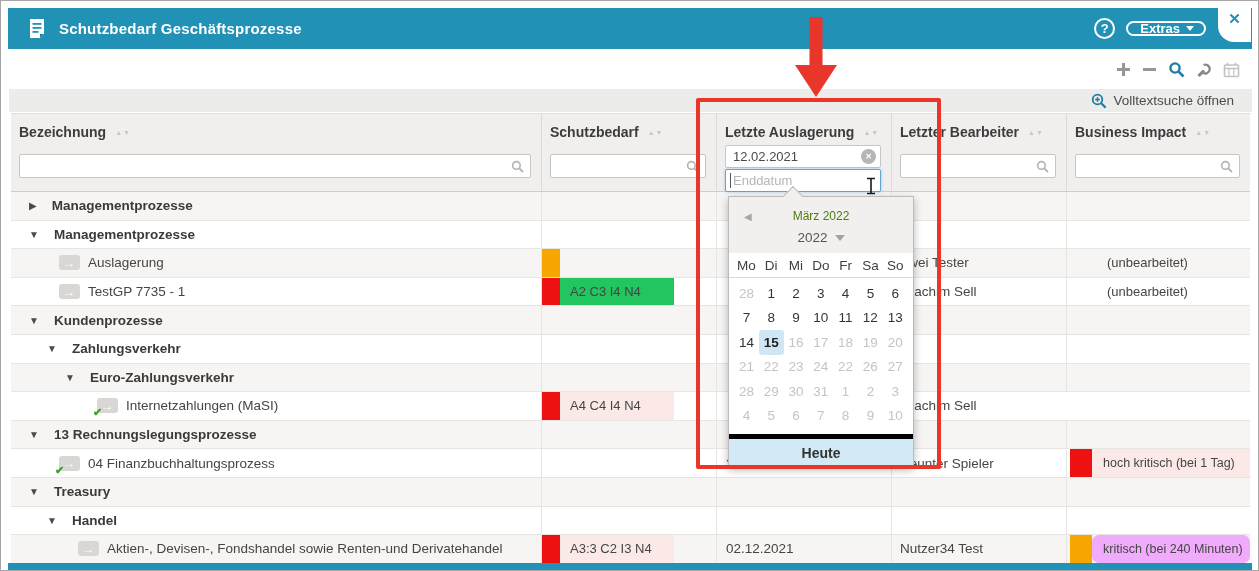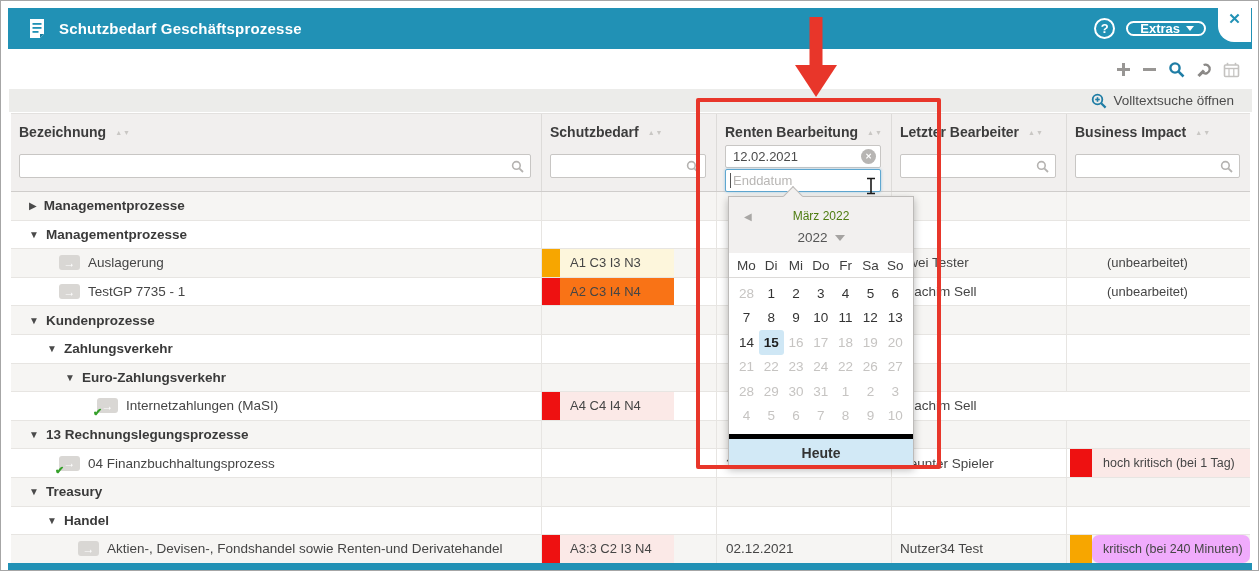--- a/index.html
+++ b/index.html
@@ -47,21 +47,21 @@
   .f-end{top:55px;height:23px;border:1px solid #5fa7d0;box-shadow:0 0 3px rgba(90,160,210,.55)}
   .f-end::placeholder{color:#b8b6b4}
   .clear-btn{position:absolute;right:15px;top:35px;width:15px;height:15px;border-radius:50%;background:#b7b5b3;color:#fff;font-size:8px;font-weight:bold;display:flex;align-items:center;justify-content:center;cursor:pointer}
   .input-caret{position:absolute;left:13px;top:59px;width:1px;height:15px;background:#555}
 
   .t-row{display:flex;height:28.6px;box-sizing:border-box;border-bottom:1px solid #e7e5e2;background:#fff;font-size:13.5px;color:#454545;cursor:default}
   .t-row.shaded{background:#f6f5f3}
   .cell{box-sizing:border-box;display:flex;align-items:center;overflow:hidden;white-space:nowrap}
   .cell + .cell{border-left:1px solid #e7e5e2}
   .tri{font-size:10px;color:#4a4a4a;cursor:pointer}
-  .g-label{font-weight:bold;color:#3a3a3a;margin-left:7px}
+  .g-label{font-weight:bold;color:#3a3a3a;margin-left:15px}
   .leaf-icon{width:21px;height:15px;background:#d9d7d4;border-radius:3px;color:#fff;display:flex;align-items:center;justify-content:center;font-size:12px;font-weight:bold;position:relative;flex:0 0 21px}
   .check{position:absolute;left:-4px;bottom:-6px;color:#35a02a;font-size:11px}
   .leaf-label{margin-left:8px}
   .sev-bar{width:18px;align-self:stretch;flex:0 0 18px}
   .sb-tint{width:114px;align-self:stretch;display:flex;align-items:center;padding-left:10px;box-sizing:border-box;font-size:13px}
   .bi-bar{width:22px;align-self:stretch;flex:0 0 22px;margin-left:3px}
   .bi-tint{flex:1;align-self:stretch;display:flex;align-items:center;padding-left:11px;box-sizing:border-box;font-size:12.5px}
   .bi-plain{padding-left:40px;font-size:13px}
   .c-date{padding-left:9px}
   .c-user{padding-left:8px}
@@ -188,21 +188,21 @@
           </div>
         <input class="filter" style="">
         <span class="si"><svg width="13" height="13" viewBox="0 0 13 13">
               <circle cx="5.4" cy="5.4" r="3.8" fill="none" stroke="#b5b3b1" stroke-width="1.6"></circle>
               <line x1="8.3" y1="8.3" x2="12" y2="12" stroke="#b5b3b1" stroke-width="1.8"></line>
             </svg></span>
       </div>
 
       <div class="th c2w">
         <div class="th-label">
-            <span>Renten Bearbeitung</span>
+            <span>Letzte Auslagerung</span>
             <span class="sort">▲▼</span>
           </div>
         <input class="filter f-start" value="12.02.2021" style="">
         <span class="clear-btn">✕</span>
         <input class="filter f-end" placeholder="Enddatum" style="">
         <span class="input-caret"></span>
       </div>
 
       <div class="th c3w">
         <div class="th-label">
@@ -250,36 +250,35 @@
           <div class="cell c-user c3w"></div>
           <div class="cell c4w"></div>
         </div>
         <div class="t-row shaded">
           <div class="cell c-name c0">
             <span class="leaf-icon" style="margin-left: 48px;">→</span>
             <span class="leaf-label">Auslagerung</span>
           </div>
           <div class="cell c1">
             <span class="sev-bar" style="background: rgb(247, 166, 0);"></span>
-            <span class="sb-tint" style="background: rgb(253, 246, 220);">A1 C3 I3 N3</span>
           </div>
           <div class="cell c-date c2w"></div>
           <div class="cell c-user c3w">Zwei Tester</div>
           <div class="cell c4w">
             <span class="bi-plain">(unbearbeitet)</span>
           </div>
         </div>
         <div class="t-row">
           <div class="cell c-name c0">
             <span class="leaf-icon" style="margin-left: 48px;">→</span>
             <span class="leaf-label">TestGP 7735 - 1</span>
           </div>
           <div class="cell c1">
             <span class="sev-bar" style="background: rgb(238, 17, 17);"></span>
-            <span class="sb-tint" style="background: #f97316;">A2 C3 I4 N4</span>
+            <span class="sb-tint" style="background: #22c55e;">A2 C3 I4 N4</span>
           </div>
           <div class="cell c-date c2w"></div>
           <div class="cell c-user c3w">Joachim Sell</div>
           <div class="cell c4w">
             <span class="bi-plain">(unbearbeitet)</span>
           </div>
         </div>
         <div class="t-row shaded">
           <div class="cell c-name c0">
             <span class="tri" style="margin-left: 18px;">▼</span>

